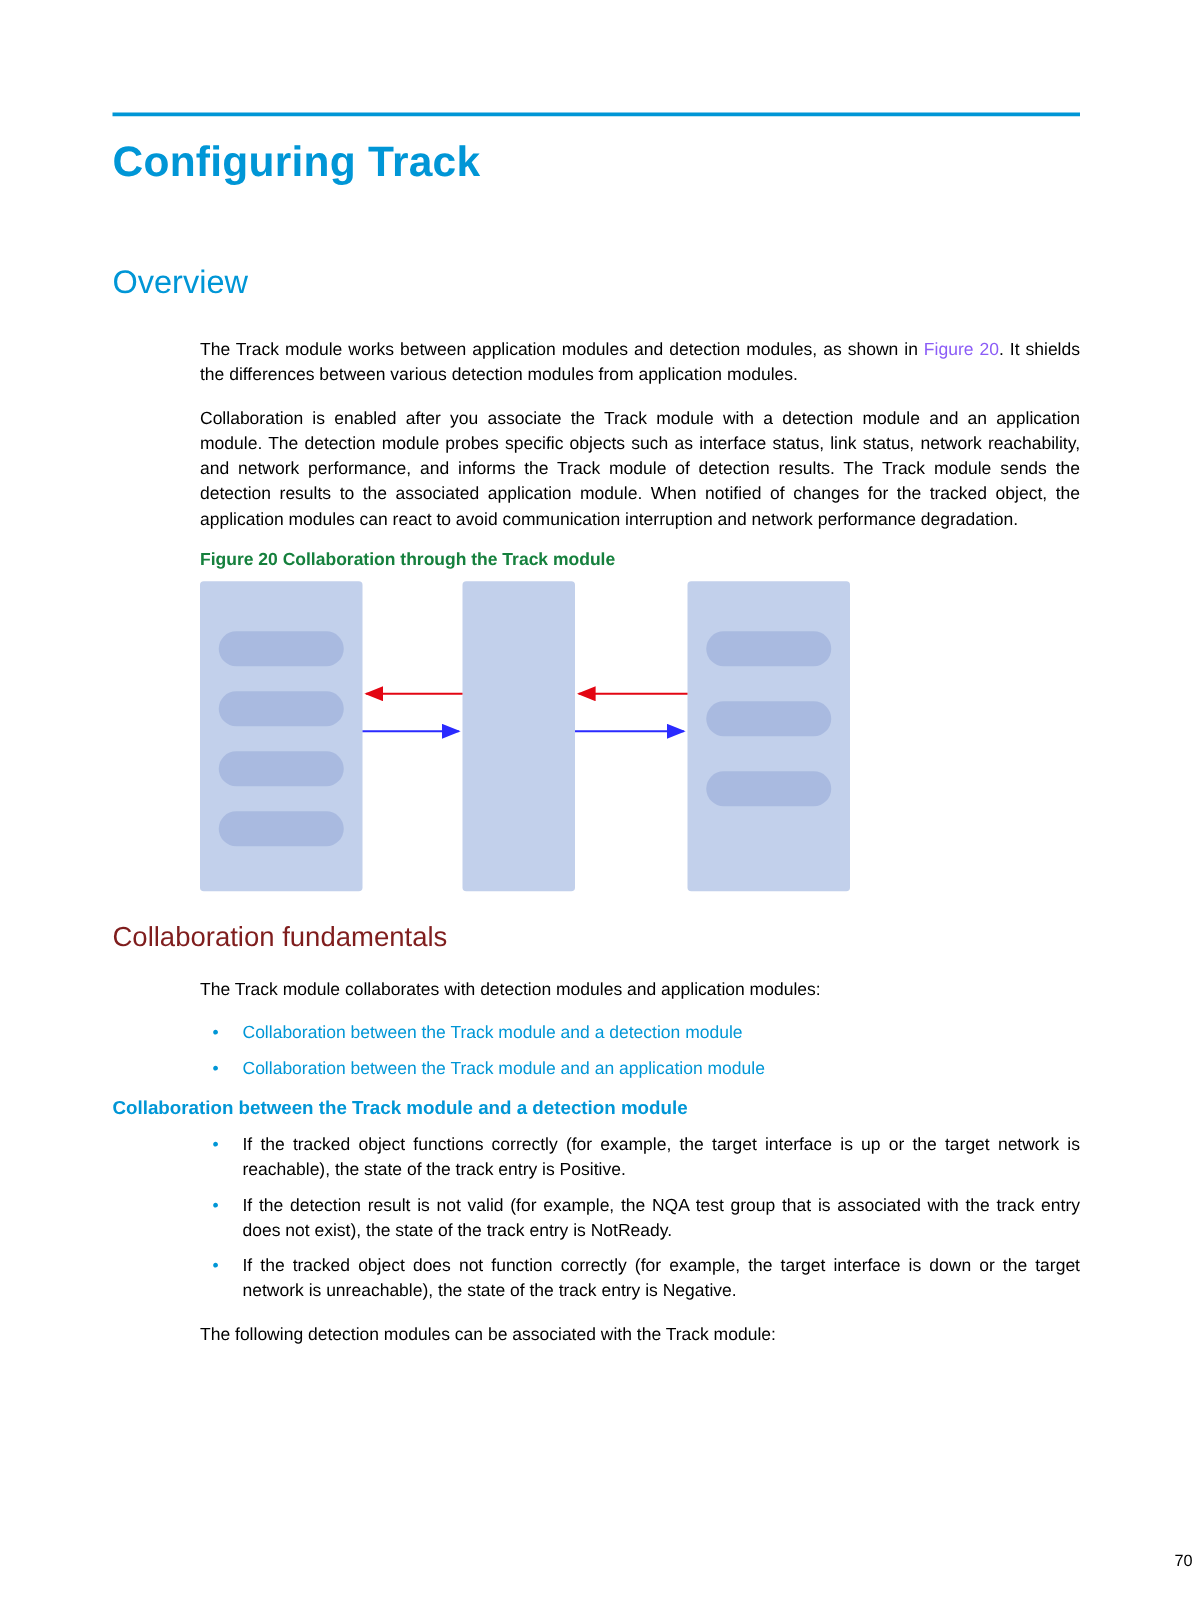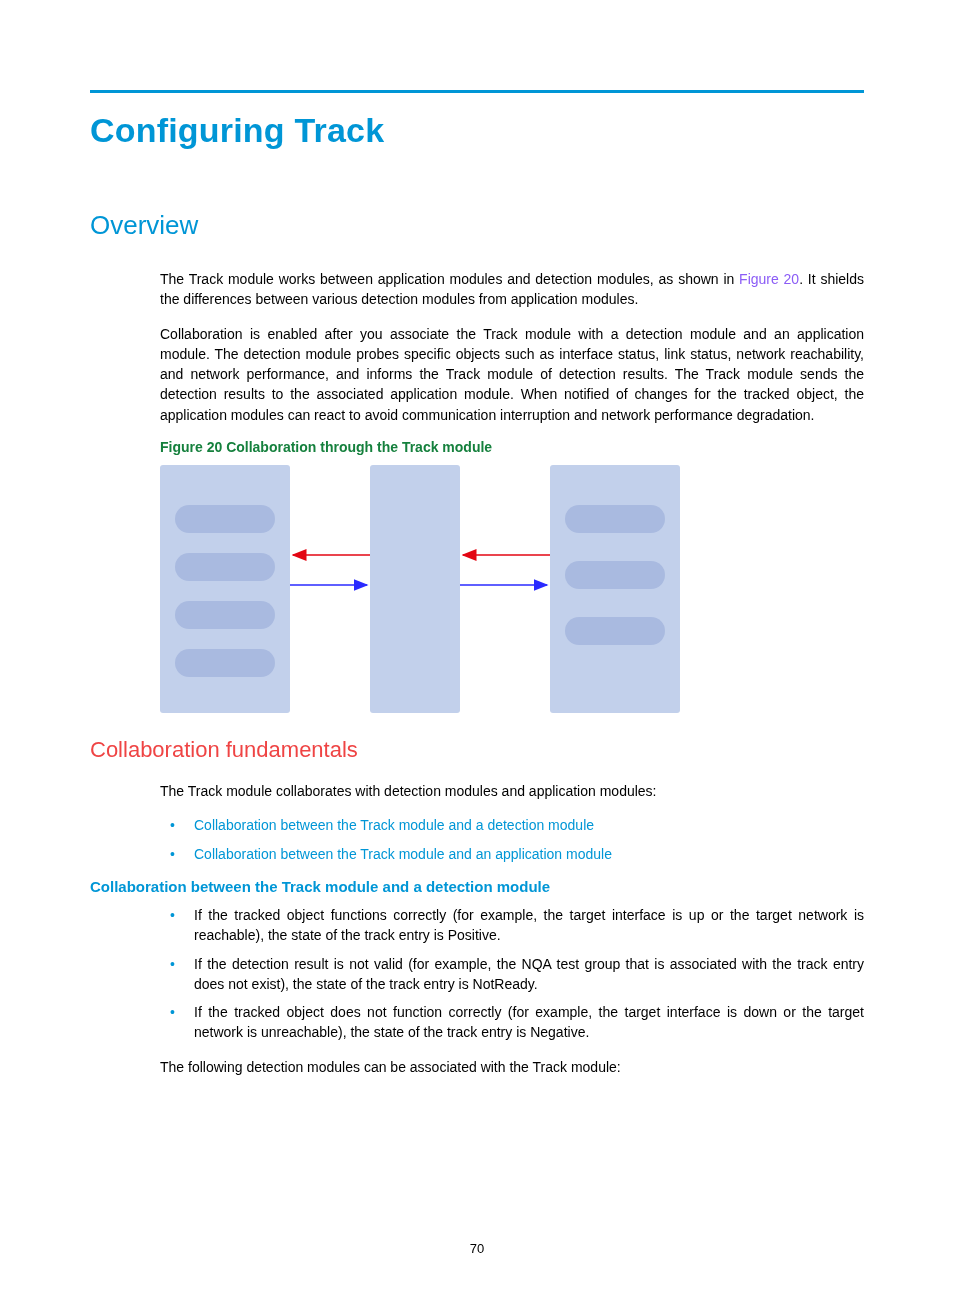--- a/index.html
+++ b/index.html
@@ -27,21 +27,21 @@
     margin: 0 0 60px 0;
     letter-spacing: 0.2px;
   }
   h2.section {
     color: #0096d6;
     font-size: 26px;
     font-weight: 400;
     margin: 0 0 28px 0;
   }
   h3.subsection {
-    color: #ef4444;
+    color: #7f1d1d;
     font-size: 22px;
     font-weight: 400;
     margin: 24px 0 18px 0;
   }
   h4.subsub {
     color: #0096d6;
     font-size: 15px;
     font-weight: 700;
     margin: 14px 0 10px 0;
   }
@@ -88,21 +88,21 @@
   }
   ul.bullets.links a {
     color: #0096d6;
     text-decoration: none;
   }
   .page-number {
     position: absolute;
     bottom: 40px;
     left: 0;
     right: 0;
-    text-align: center;
+    text-align: right;
     font-size: 13px;
   }
   
   .figure {
     margin-left: 70px;
     margin-bottom: 20px;
   }
   .diagram {
     position: relative;
     width: 560px;

